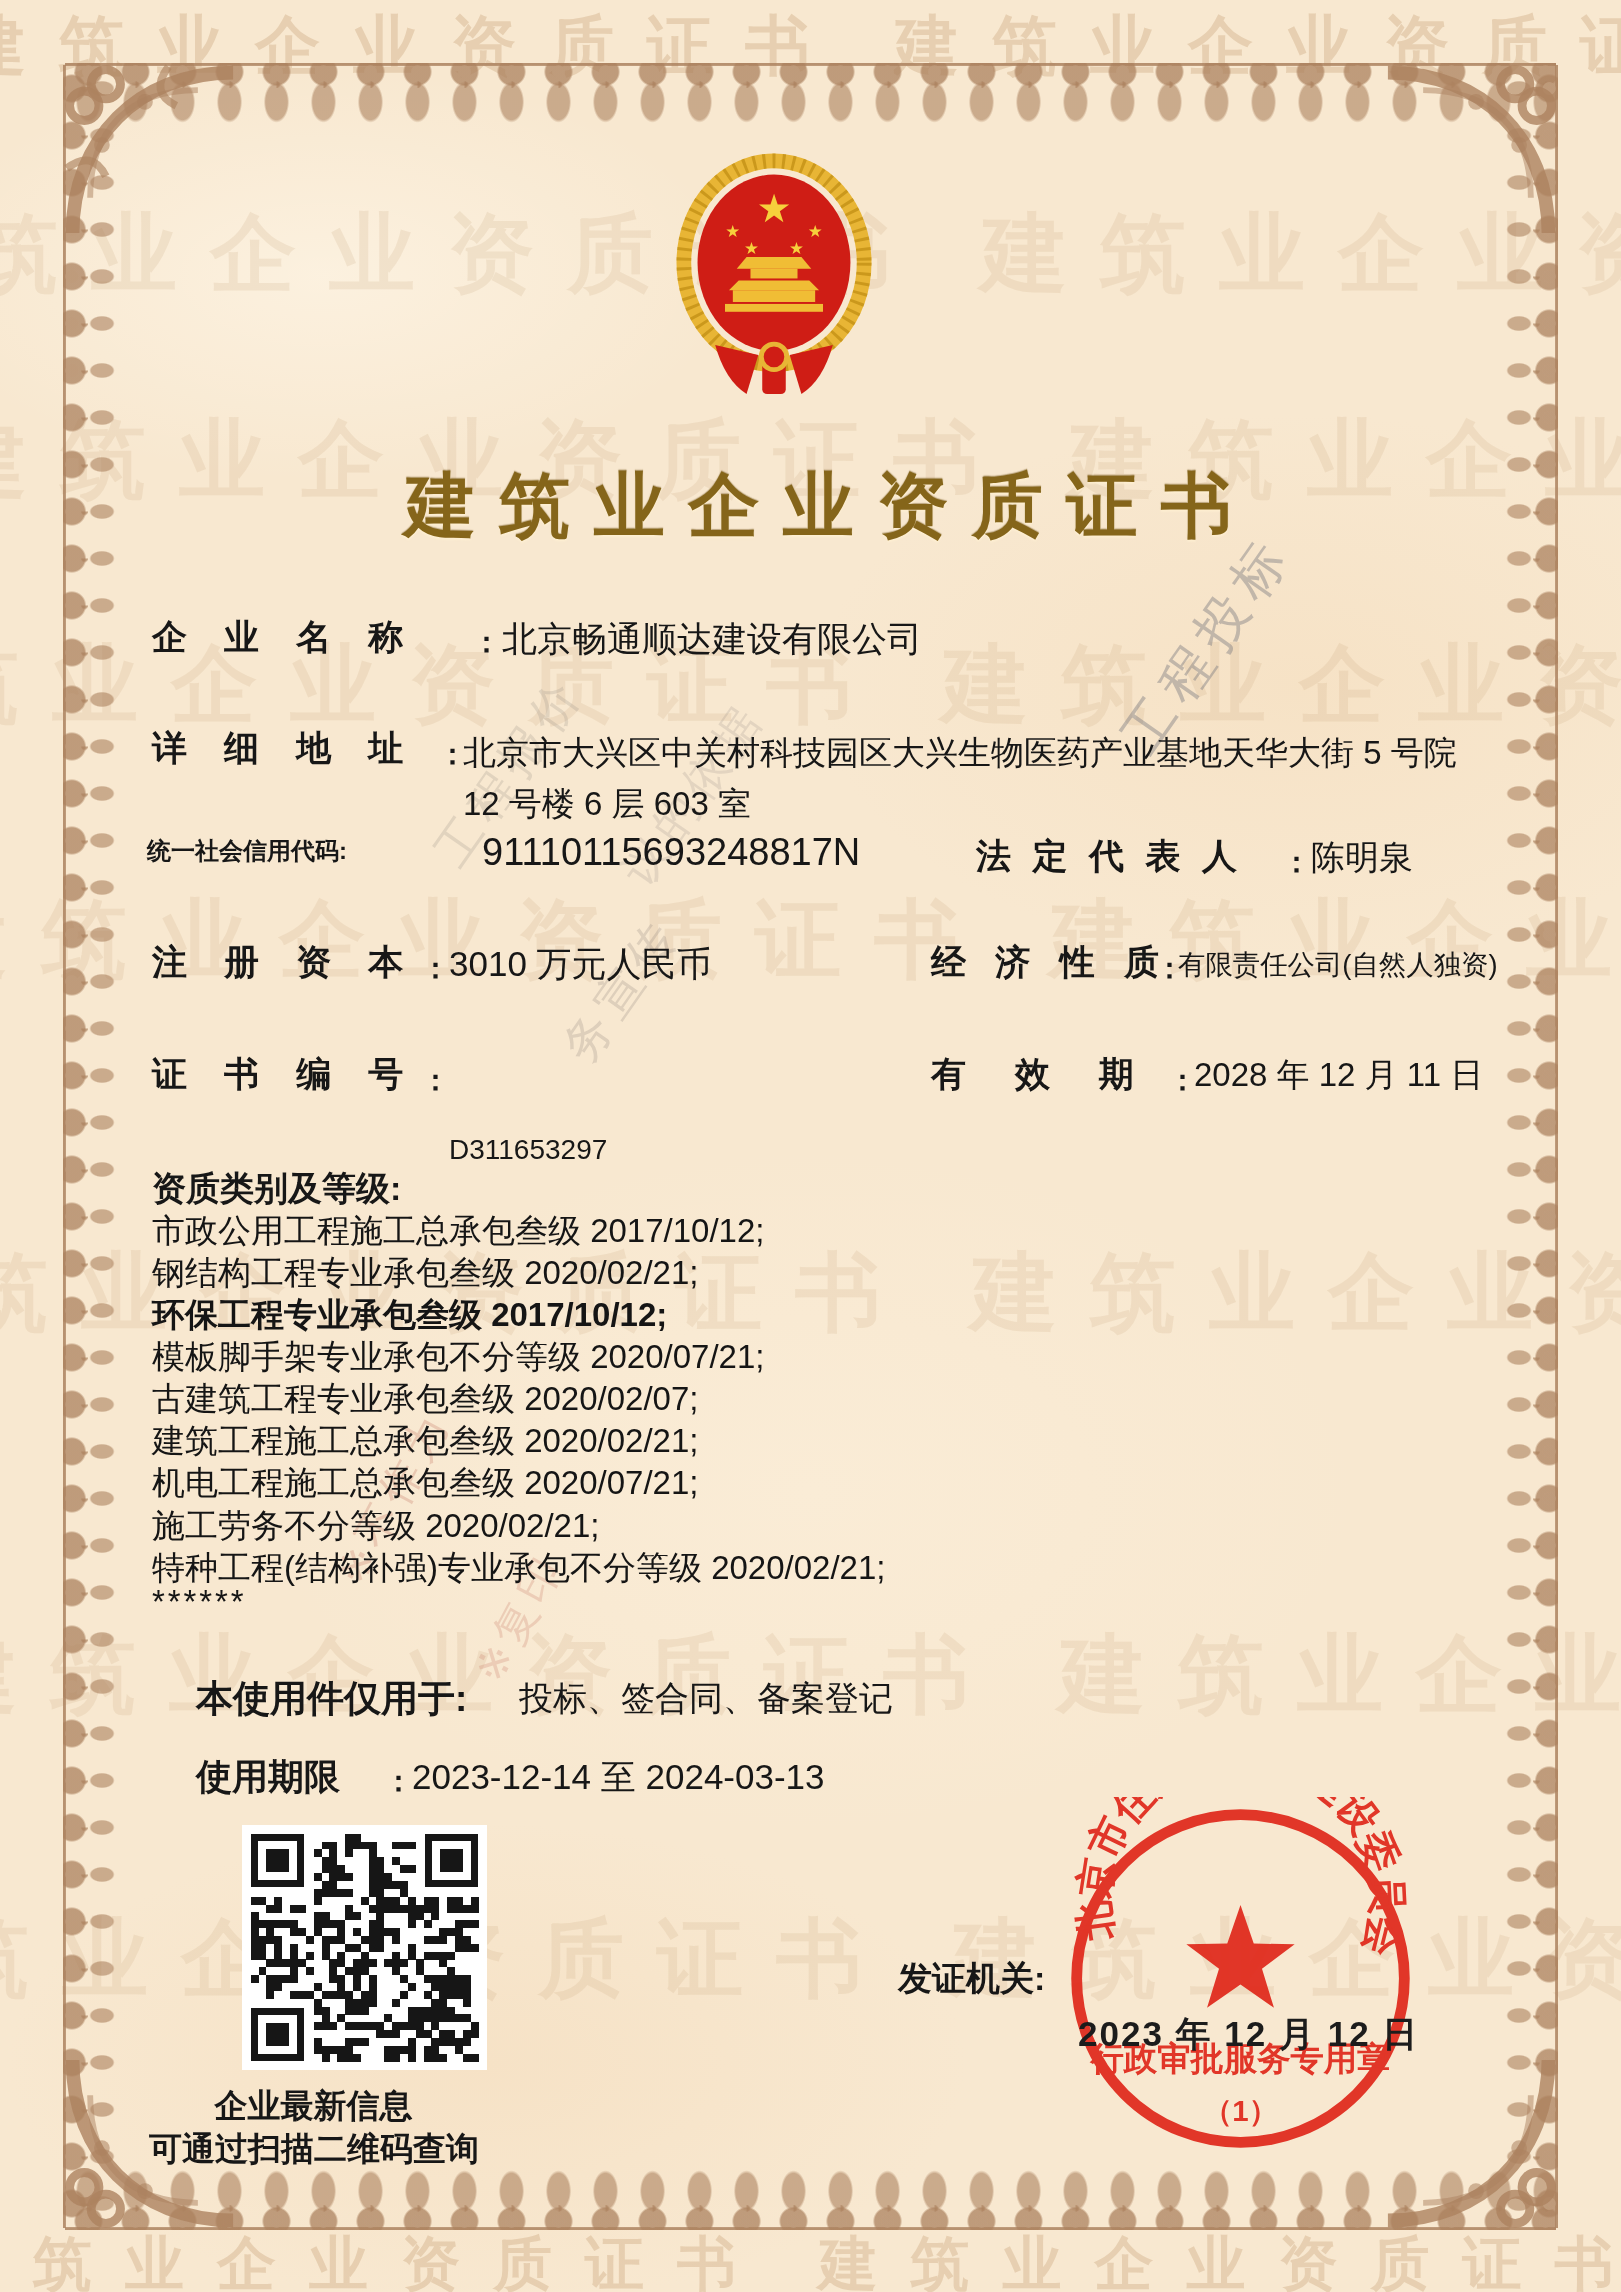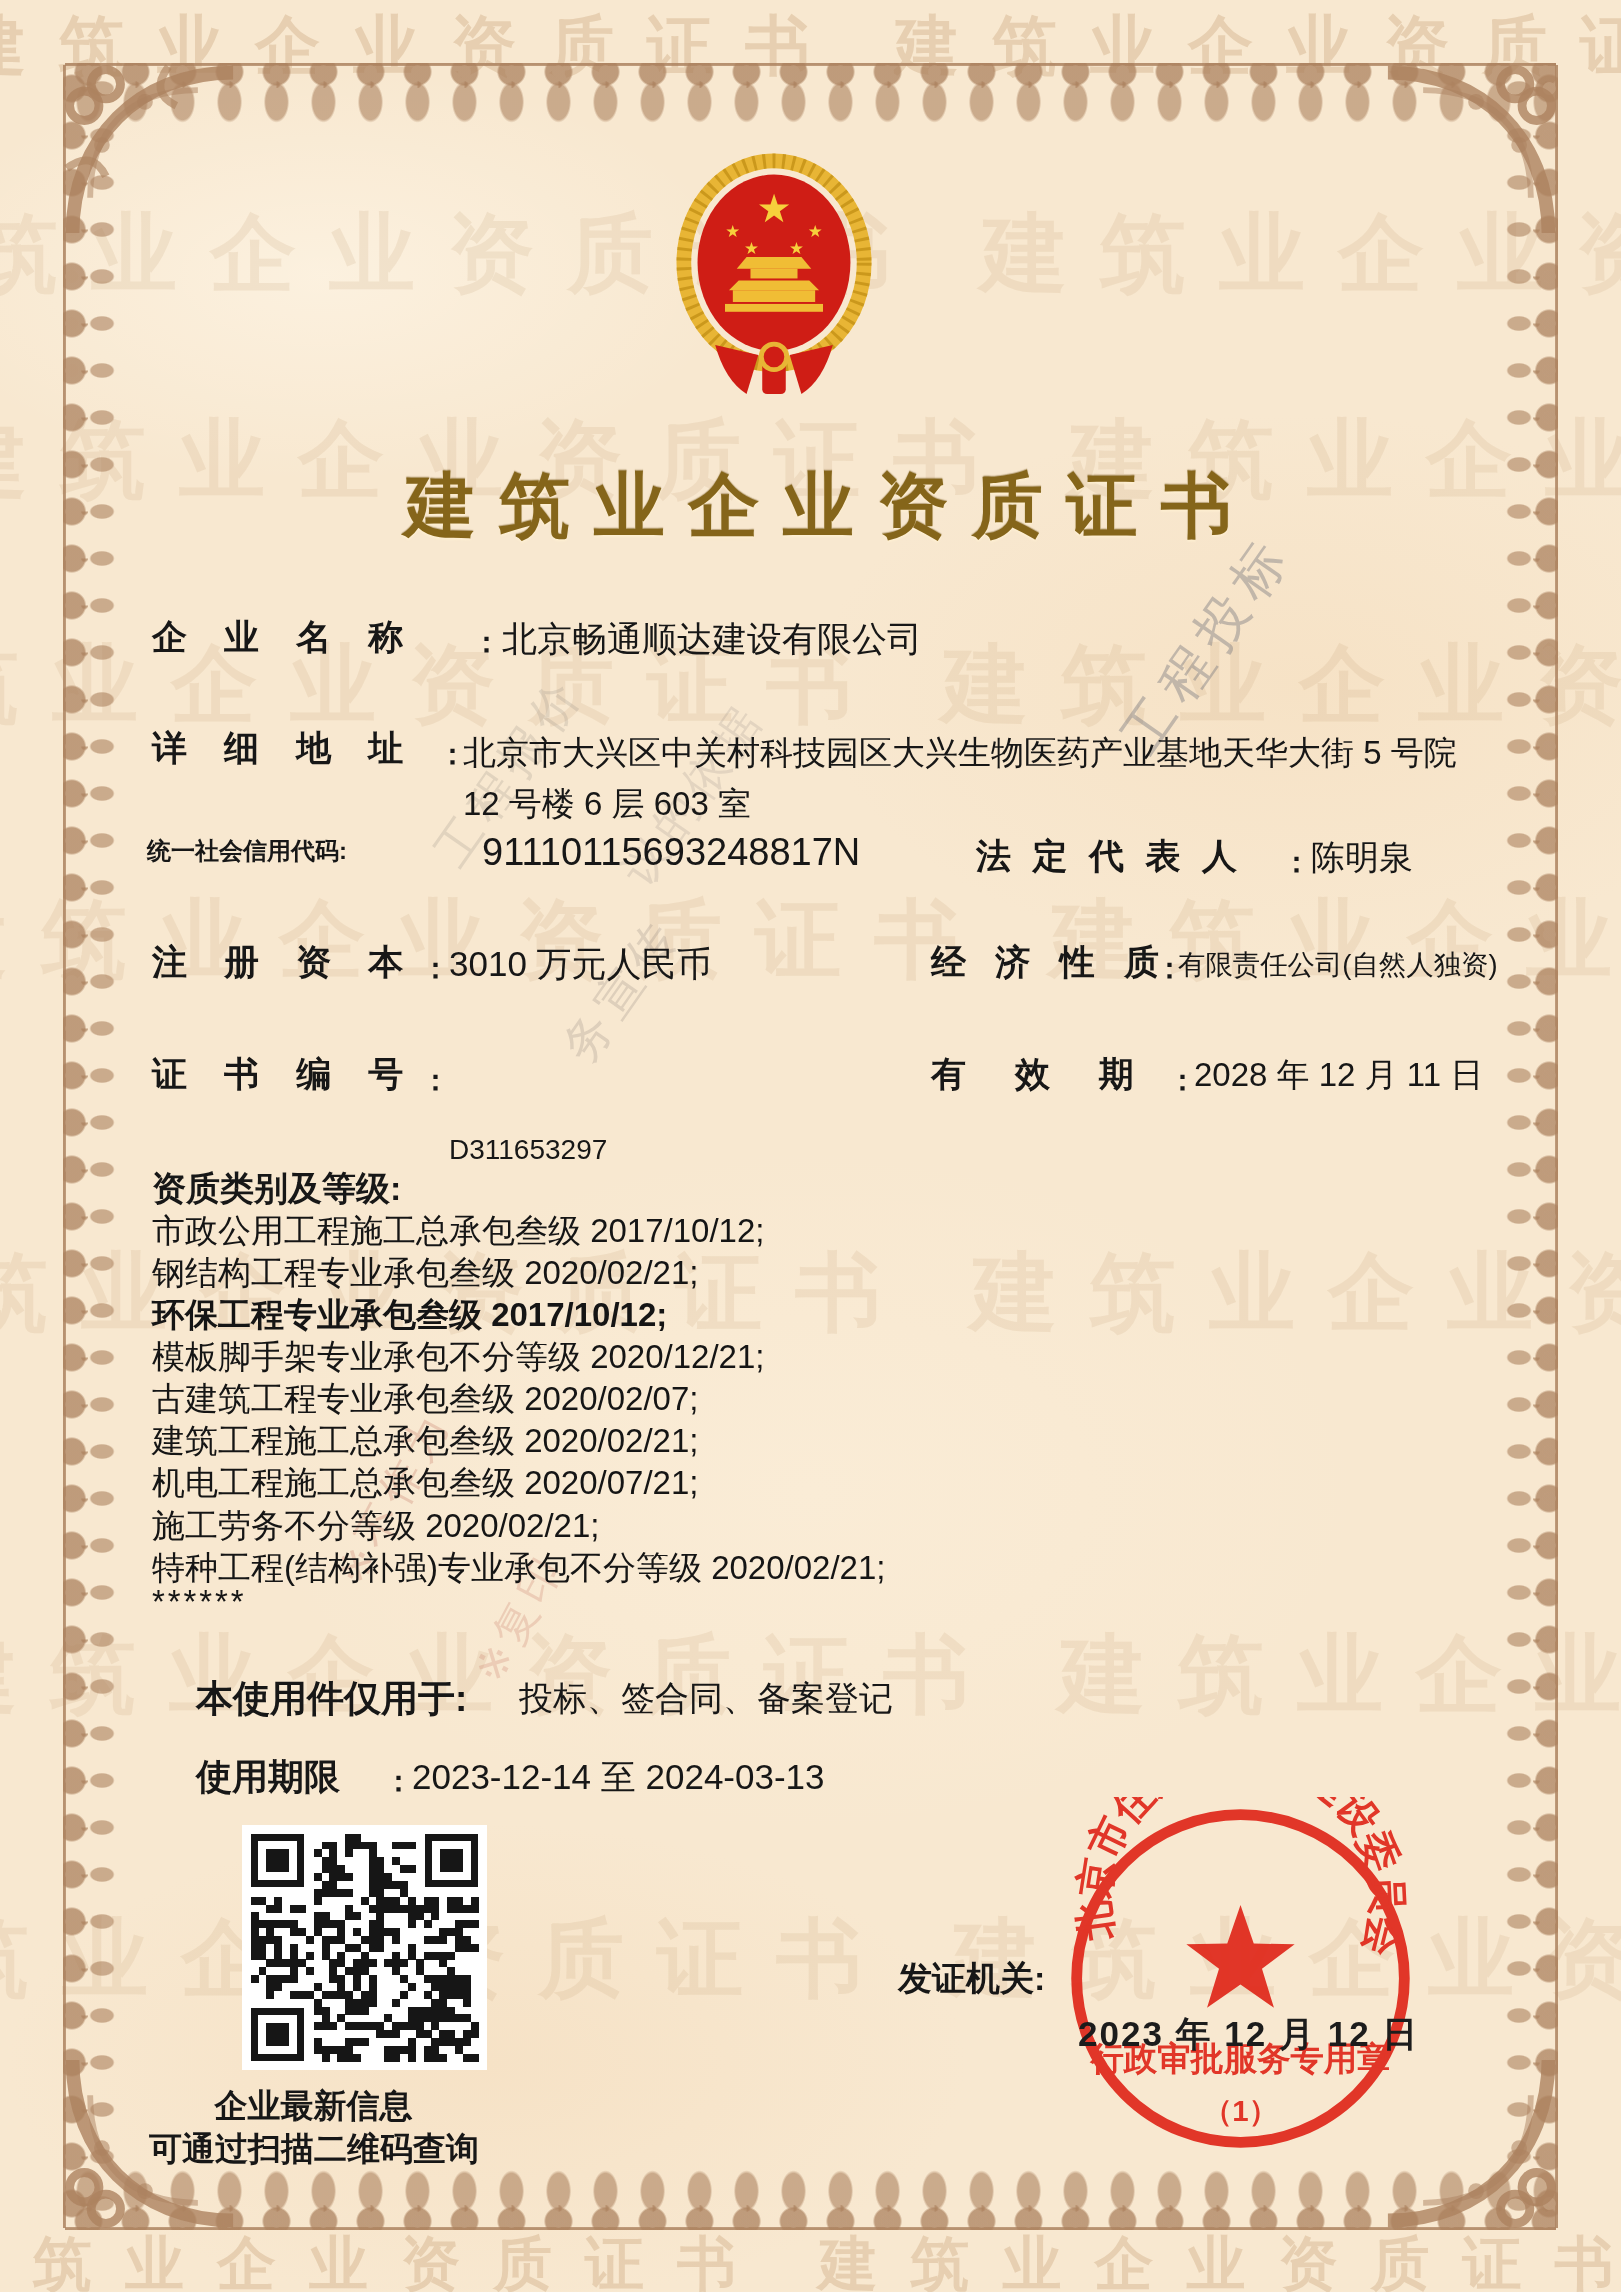--- a/index.html
+++ b/index.html
@@ -187,21 +187,21 @@
   <div class="coln" style="left:421px;top:1061px;">：</div>
   <div class="val" style="left:449px;top:1096px;font-size:28px;margin-top:38px;">D311653297</div>
   <div class="lab" style="left:931px;top:1051px;letter-spacing:19.6px;">有  效  期</div>
   <div class="coln" style="left:1168px;top:1061px;">：</div>
   <div class="val" style="left:1194px;top:1053px;font-size:33px;">2028 年 12 月 11 日</div>
 
   <div class="lab" style="left:152px;top:1166px;font-size:34px;">资质类别及等级:</div>
   <div class="qitem" style="top:1209px;">市政公用工程施工总承包叁级 2017/10/12;</div>
   <div class="qitem" style="top:1251px;">钢结构工程专业承包叁级 2020/02/21;</div>
   <div class="qitem" style="top:1293px;font-weight:bold;">环保工程专业承包叁级 2017/10/12;</div>
-  <div class="qitem" style="top:1335px;">模板脚手架专业承包不分等级 2020/12/21;</div>
+  <div class="qitem" style="top:1335px;">模板脚手架专业承包不分等级 2020/07/21;</div>
   <div class="qitem" style="top:1377px;">古建筑工程专业承包叁级 2020/02/07;</div>
   <div class="qitem" style="top:1419px;">建筑工程施工总承包叁级 2020/02/21;</div>
   <div class="qitem" style="top:1461px;">机电工程施工总承包叁级 2020/07/21;</div>
   <div class="qitem" style="top:1504px;">施工劳务不分等级 2020/02/21;</div>
   <div class="qitem" style="top:1546px;">特种工程(结构补强)专业承包不分等级 2020/02/21;</div>
   <div class="qitem" style="top:1583px;letter-spacing:2.9px;">******</div>
 
   <div class="lab" style="left:196px;top:1674px;font-size:37px;">本使用件仅用于:</div>
   <div class="val" style="left:519px;top:1676px;font-size:34px;">投标、签合同、备案登记</div>
   <div class="lab" style="left:196px;top:1753px;font-size:36px;">使用期限</div>

